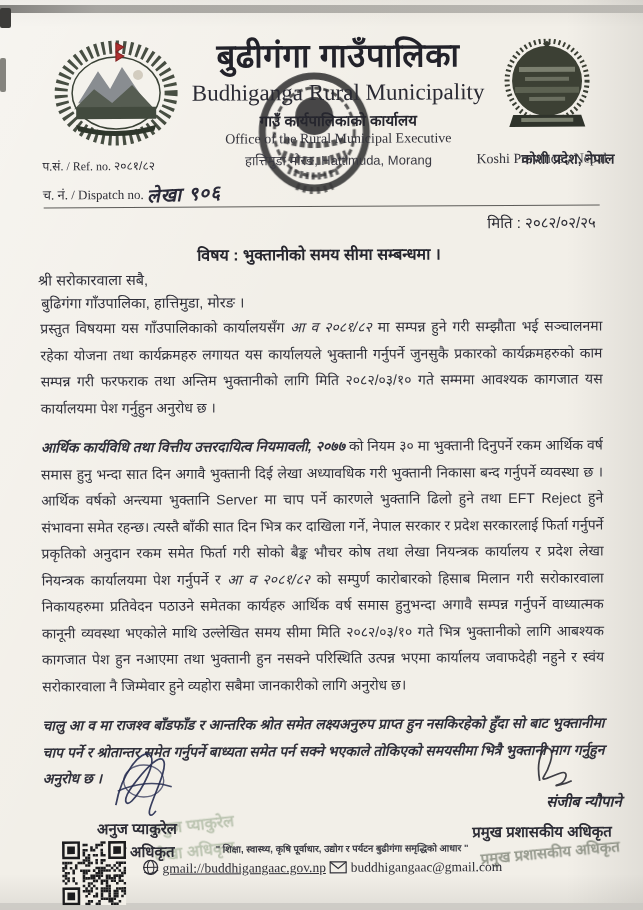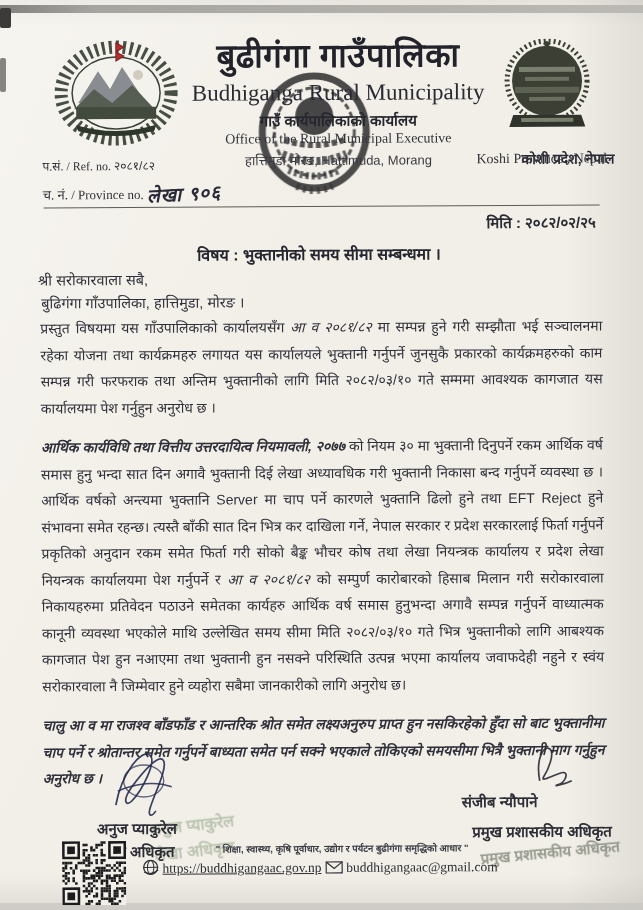--- a/index.html
+++ b/index.html
@@ -29,37 +29,37 @@
   .office-np{position:absolute;left:150px;top:110px;width:380px;text-align:center;font-size:15px;font-weight:700;color:#26262e;}
   .office-en{position:absolute;left:130px;top:131px;width:420px;text-align:center;font-size:14px;color:#33333b;}
   .addr-line{position:absolute;left:130px;top:151px;width:420px;text-align:center;font-size:13px;color:#3a3a42;}
   .prov-np{position:absolute;left:478px;top:150px;width:160px;font-size:14px;font-weight:700;color:#2b2b33;margin-left:45px;}
   .prov-en{position:absolute;left:478px;top:152px;width:170px;font-size:14px;color:#33333b;}
   .ref-line{position:absolute;left:44px;top:156px;font-size:12px;color:#2f2f37;}
   .dispatch-line{position:absolute;left:44px;top:178px;font-size:13px;color:#2f2f37;}
   .hand{display:inline-block;font-style:italic;font-size:19px;font-weight:600;color:#2a2a38;transform:rotate(-3deg) translateY(2px);letter-spacing:1px;}
   .rule{position:absolute;left:45px;top:206px;width:556px;height:0;border-top:1.6px solid #5c5b58;}
 
-  .date-line{position:absolute;right:46px;top:213px;font-size:15px;font-weight:700;color:#2b2b33;margin-left:20px;}
+  .date-line{position:absolute;right:46px;top:213px;font-size:15px;font-weight:400;color:#2b2b33;margin-left:20px;}
   .subject{position:absolute;left:100px;top:243px;width:440px;text-align:center;font-size:16px;font-weight:700;color:#26262e;}
   .addr1{position:absolute;left:39px;top:268px;font-size:14.5px;color:#30303a;}
   .addr2{position:absolute;left:42px;top:291px;font-size:14.5px;color:#30303a;}
 
   .body-text{position:absolute;left:41px;top:314px;width:562px;font-size:14px;line-height:26.5px;text-align:justify;color:#30303a;}
   .body-text p{margin:0 0 13px 0;}
   .fy{font-style:italic;font-weight:400;}
   .lead{font-style:italic;font-weight:700;}
   .para3{font-style:italic;font-weight:600;}
 
   
   .sig-left-svg{position:absolute;left:100px;top:742px;}
   .sig-right-svg{position:absolute;left:512px;top:742px;}
   .name-left{position:absolute;left:60px;top:817px;width:150px;text-align:center;font-size:15px;font-weight:600;color:#2d2d36;}
   .title-left{position:absolute;left:60px;top:840px;width:150px;text-align:center;font-size:15px;font-weight:600;color:#2d2d36;}
-  .name-right{position:absolute;left:460px;top:792px;width:160px;text-align:left;font-size:15px;font-weight:600;color:#2d2d36;}
+  .name-right{position:absolute;left:460px;top:792px;width:160px;text-align:right;font-size:15px;font-weight:600;color:#2d2d36;font-style:italic;}
   .title-right{position:absolute;left:440px;top:822px;width:200px;text-align:center;font-size:15px;font-weight:600;color:#2d2d36;}
   .stamp-green{position:absolute;left:96px;top:812px;width:190px;text-align:center;color:#8ea083;opacity:.55;transform:rotate(-6deg);filter:blur(.4px);font-weight:700;font-size:16px;line-height:26px;pointer-events:none;}
   .stamp-gray-right{position:absolute;left:448px;top:843px;width:200px;text-align:center;color:#6d7466;opacity:.7;transform:rotate(-5deg);filter:blur(.3px);font-weight:700;font-size:15px;}
 
   
   .motto{position:absolute;left:140px;top:842px;width:400px;text-align:center;font-size:9.5px;font-weight:700;color:#3c3c44;}
   .links{position:absolute;left:140px;top:858px;width:430px;font-size:13.5px;color:#2e2e36;}
   .links .web{text-decoration:underline;}
   .qr{position:absolute;left:60px;top:840px;width:64px;height:64px;}
 
@@ -117,21 +117,21 @@
     <div class="office-en lat">Office of the Rural Municipal Executive</div>
     <div class="addr-line dev">हात्तिमुडा मोरङ, Hattimuda, Morang</div>
     <div class="prov-np dev">कोशी प्रदेश, नेपाल</div>
     <div class="prov-en lat">Koshi Province , Nepal</div>
 
     <div class="ref-line lat">
       <span>प.सं. / Ref. no.</span>
       <span class="dev">२०८१/८२</span>
     </div>
     <div class="dispatch-line lat">
-      <span>च. नं. / Province no.</span>
+      <span>च. नं. / Dispatch no.</span>
       <span class="hand dev">लेखा ९०६</span>
     </div>
 
     <div class="rule"></div>
 
     <div class="date-line dev">मिति : २०८२/०२/२५</div>
     <div class="subject dev">विषय : भुक्तानीको समय सीमा सम्बन्धमा ।</div>
     <div class="addr1 dev">श्री सरोकारवाला सबै,</div>
     <div class="addr2 dev">बुढिगंगा गाँउपालिका, हात्तिमुडा, मोरङ ।</div>
 
@@ -373,21 +373,21 @@
         <rect x="2" y="20" width="3" height="3" fill="#1c1c1e"></rect>
       </svg>
     <div class="motto dev">" शिक्षा, स्वास्थ्य, कृषि पूर्वाधार, उद्योग र पर्यटन बुढीगंगा समृद्धिको आधार "</div>
     <div class="links lat">
       <svg width="17" height="17" viewBox="0 0 17 17" style="vertical-align:-3px">
         <circle cx="8.5" cy="8.5" r="7" fill="none" stroke="#2e2e36" stroke-width="1.3"></circle>
         <ellipse cx="8.5" cy="8.5" rx="3.2" ry="7" fill="none" stroke="#2e2e36" stroke-width="1"></ellipse>
         <line x1="1.5" y1="8.5" x2="15.5" y2="8.5" stroke="#2e2e36" stroke-width="1"></line>
         <path d="M2,13 Q9,17 16,11" fill="none" stroke="#2e2e36" stroke-width="1.2"></path>
       </svg>
-      <span class="web">https://buddhigangaac.gov.np</span>
+      <span class="web">gmail://buddhigangaac.gov.np</span>
       <svg width="18" height="13" viewBox="0 0 18 13" style="vertical-align:-2px">
         <rect x="1" y="1" width="16" height="11" fill="none" stroke="#2e2e36" stroke-width="1.2"></rect>
         <path d="M1,1 L9,7.5 L17,1" fill="none" stroke="#2e2e36" stroke-width="1.2"></path>
       </svg>
       <span>buddhigangaac@gmail.com</span>
     </div>
 
   </div>
 </div>
 

